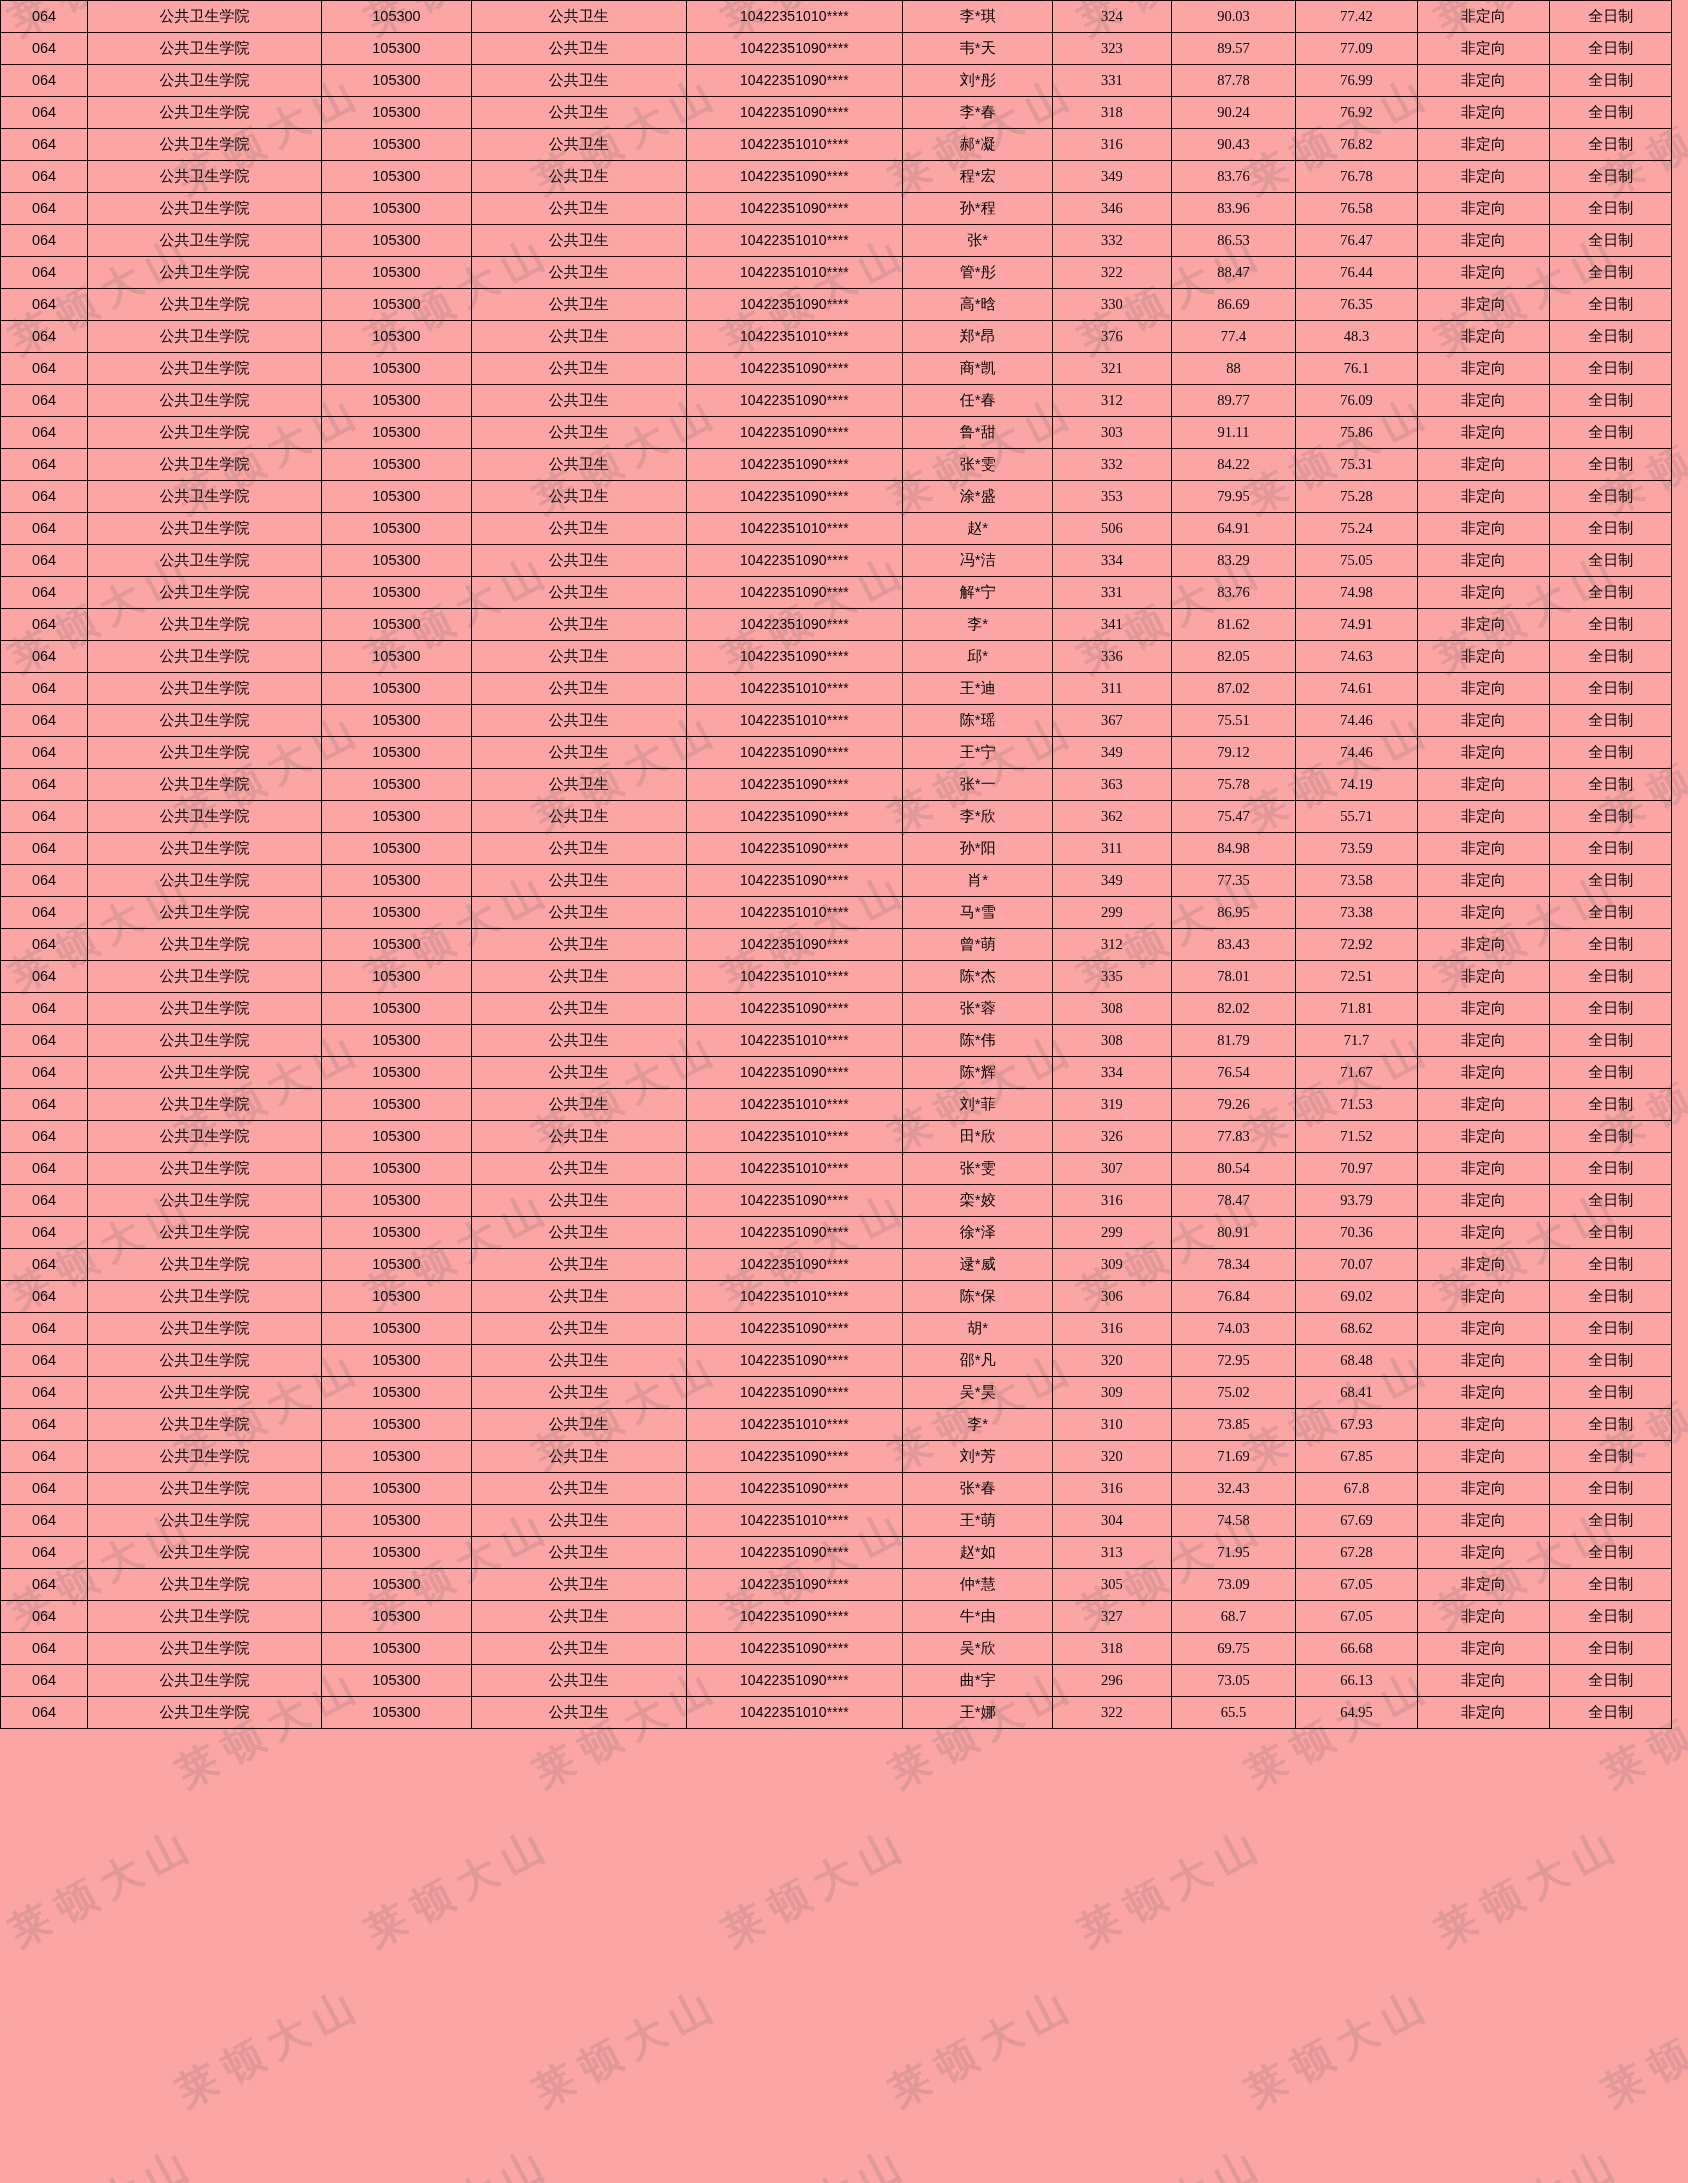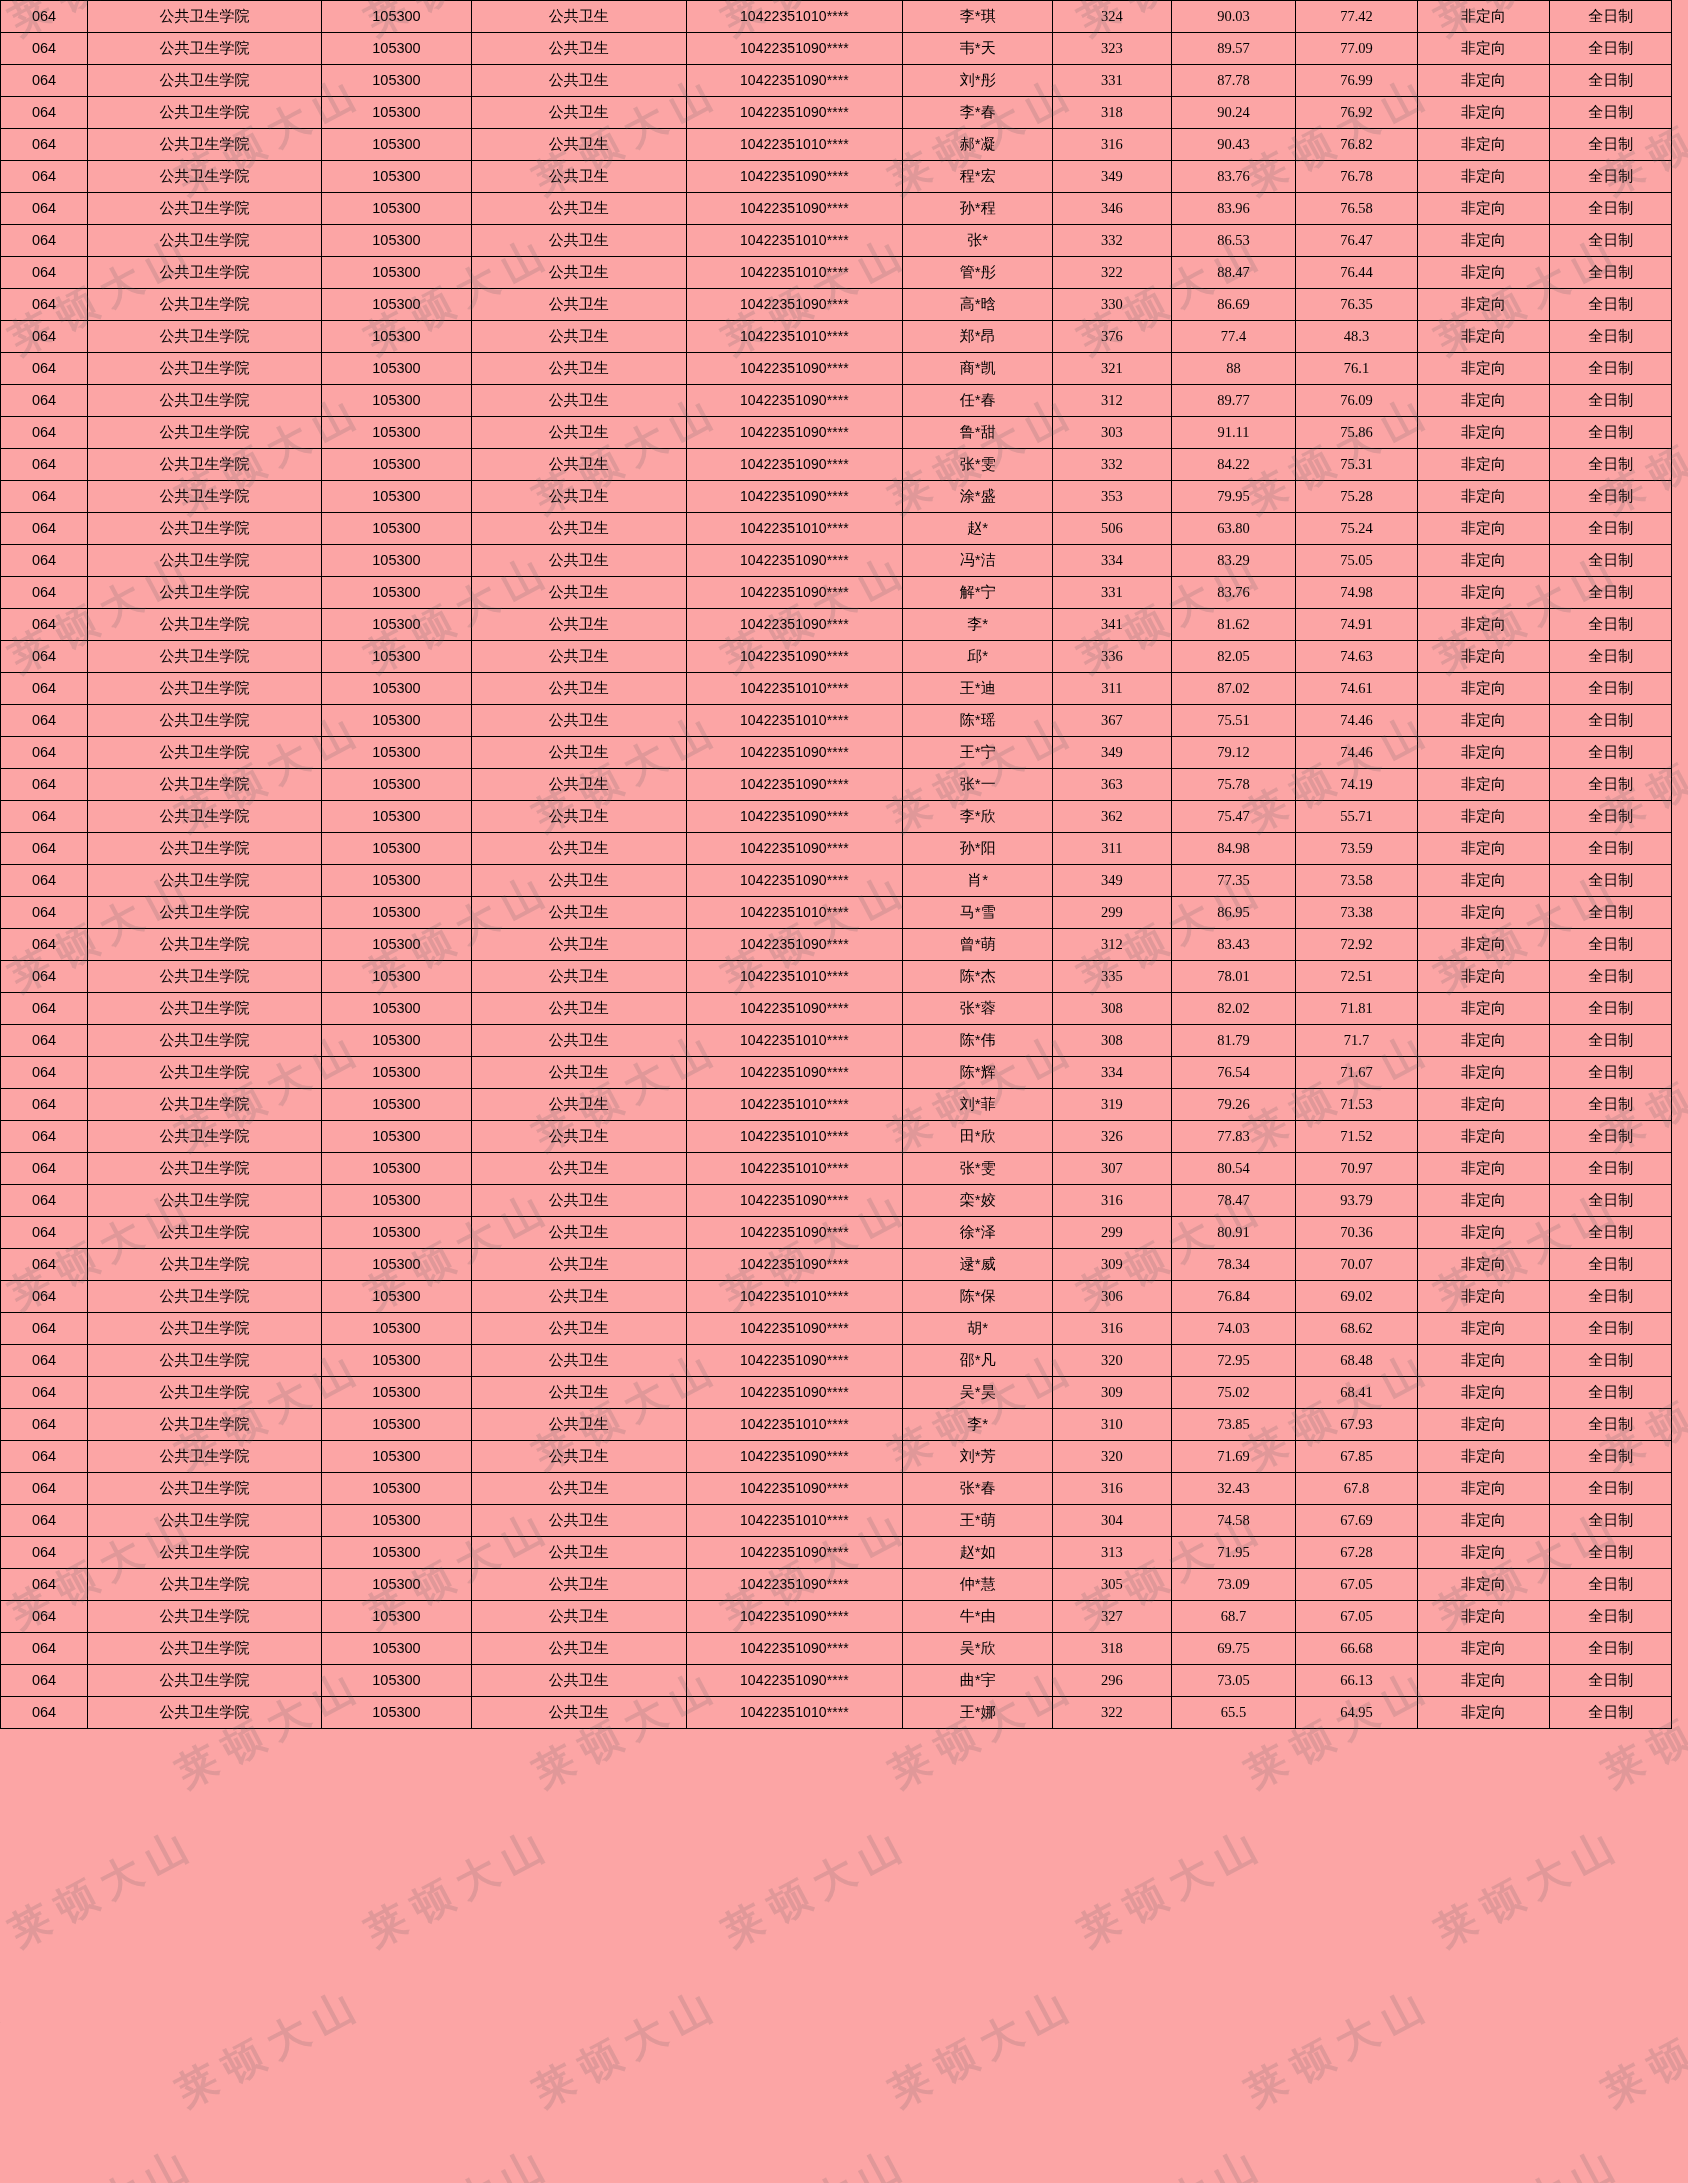--- a/index.html
+++ b/index.html
@@ -305,21 +305,21 @@
           <td class="cnname">全日制</td>
         </tr>
         <tr>
           <td class="code">064</td>
           <td class="cnname">公共卫生学院</td>
           <td class="code">105300</td>
           <td class="cnname">公共卫生</td>
           <td class="idcode">10422351010****</td>
           <td class="cnname">赵*</td>
           <td class="num">506</td>
-          <td class="num">63.80</td>
+          <td class="num">64.91</td>
           <td class="num">75.24</td>
           <td class="cnname">非定向</td>
           <td class="cnname">全日制</td>
         </tr>
         <tr>
           <td class="code">064</td>
           <td class="cnname">公共卫生学院</td>
           <td class="code">105300</td>
           <td class="cnname">公共卫生</td>
           <td class="idcode">10422351090****</td>

